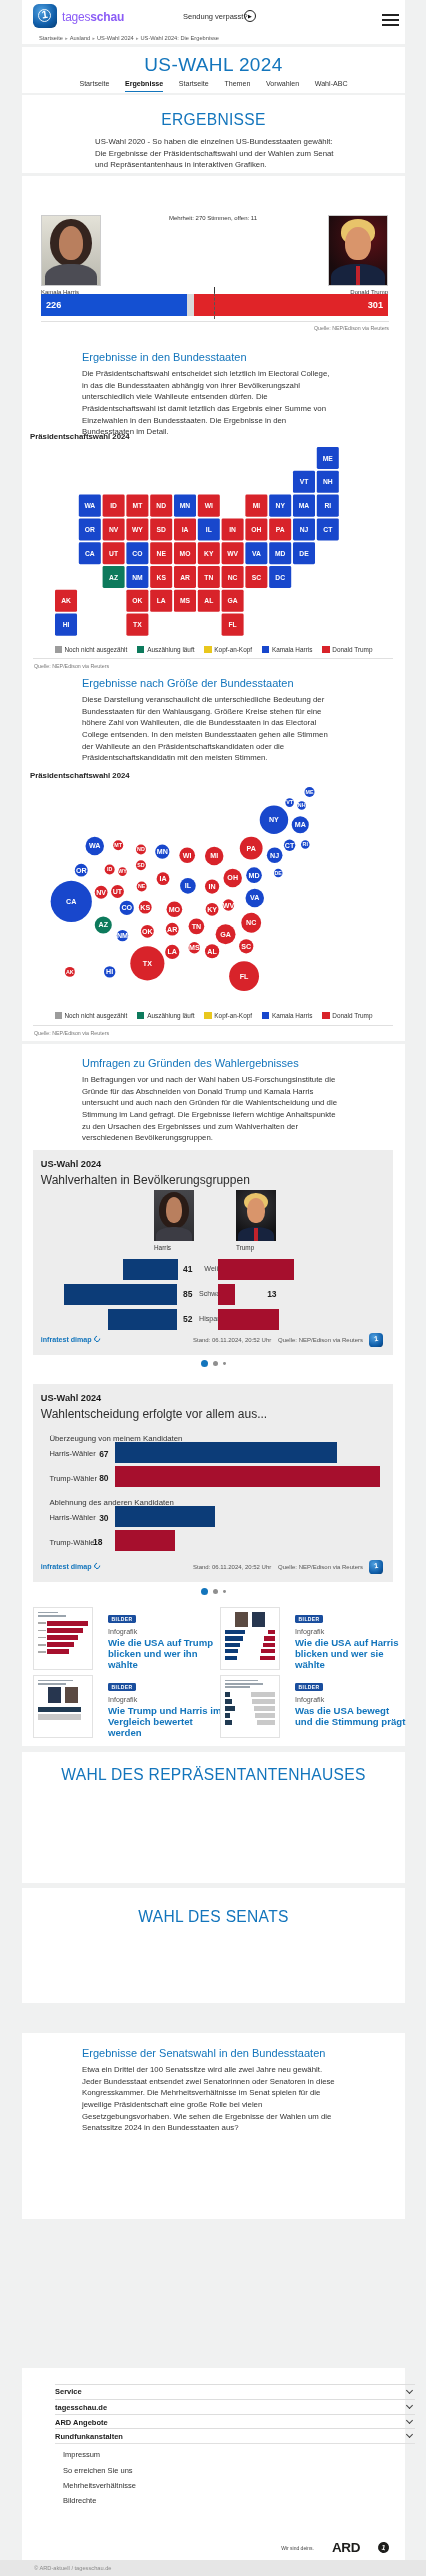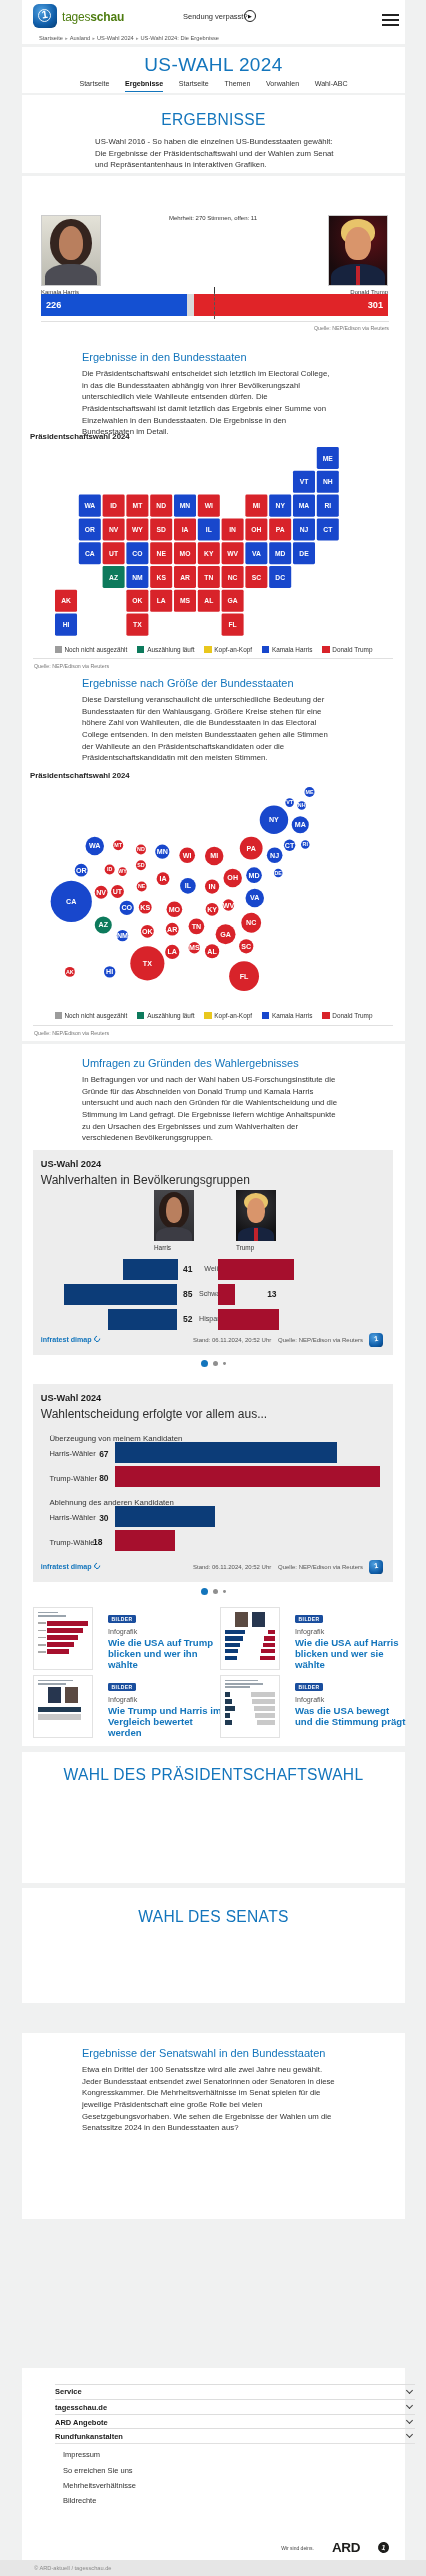--- a/index.html
+++ b/index.html
@@ -3,21 +3,21 @@
 <meta charset="utf-8">
 <style>
   * { margin:0; padding:0; box-sizing:border-box; }
   html,body { background:#f0f1f1; }
   body { font-family:"Liberation Sans","DejaVu Sans",sans-serif; color:#333; }
   .page { position:relative; width:427px; height:2576px; margin:0 auto; background:#f0f1f1; overflow:hidden; }
   .card { position:absolute; left:22px; width:383px; background:#fff; }
   .abs { position:absolute; }
 
   
-  .brand-word { font-size:12px; color:#4d7c0f; letter-spacing:-0.2px; }
+  .brand-word { font-size:12px; color:#8b5cf6; letter-spacing:-0.2px; }
   .brand-word b { font-weight:700; }
   .ts-logo { width:23.5px; height:23.5px; border-radius:5.7px;
      background:radial-gradient(circle at 35% 30%, #4fa0e0, #0f5da8 60%, #083d73); position:absolute; }
   .ts-ring { position:absolute; left:4.3px; top:4.3px; width:13.5px; height:13.5px; border:1.4px solid #fff; border-radius:50%; opacity:.9; }
   .ts-one { position:absolute; left:0; top:3.6px; width:100%; text-align:center; color:#fff; font-weight:700; font-size:10.7px; transform:rotate(-8deg); }
   .sv-text { font-size:7.5px; color:#2e2e2e; }
   .play { width:12px; height:12px; border:1.1px solid #222; border-radius:50%; font-size:5px; color:#111; display:flex; align-items:center; justify-content:center; }
   .burger div { width:17px; height:1.8px; background:#222; margin:3.3px 0; }
   .crumbs { font-size:5.7px; color:#555; }
   .crumb { cursor:pointer; }
@@ -125,21 +125,21 @@
         <span class="tab active">Ergebnisse</span>
         <span class="tab">Startseite</span>
         <span class="tab">Themen</span>
         <span class="tab">Vorwahlen</span>
         <span class="tab">Wahl-ABC</span>
       </div>
   </div>
 
   <div class="card" style="top:95px; height:78px;">
     <div class="abs h-center" style="left:0; top:15.6px; width:383px;">ERGEBNISSE</div>
-    <div class="abs para" style="left:73px; top:41px; width:249px;">US-Wahl 2016 - So haben die einzelnen US-Bundesstaaten gewählt: Die Ergebnisse der Präsidentschaftswahl und der Wahlen zum Senat und Repräsentantenhaus in interaktiven Grafiken.</div>
+    <div class="abs para" style="left:73px; top:41px; width:249px;">US-Wahl 2020 - So haben die einzelnen US-Bundesstaaten gewählt: Die Ergebnisse der Präsidentschaftswahl und der Wahlen zum Senat und Repräsentantenhaus in interaktiven Grafiken.</div>
   </div>
 
   <div class="card" style="top:176px; height:865px;"></div>
   <div class="abs maj-note" style="left:71px; top:215px; width:284px;">Mehrheit: 270 Stimmen, offen: 11</div>
 
   <div class="photo" style="left:41px; top:215px;">
     <div class="p-bg" style="background:linear-gradient(180deg,#e4e2d8,#b9b8ae);"></div>
     <div class="p-hair" style="left:14%; top:4%; width:72%; height:70%; background:#35251f;"></div>
     <div class="p-face" style="left:29%; top:14%; width:42%; height:50%; background:#b97f5e;"></div>
     <div class="p-torso" style="left:6%; top:70%; width:88%; height:40%; background:#4c4c54;"></div>
@@ -810,21 +810,21 @@
           <div style="display:flex; justify-content:space-between; margin-bottom:2.1px;">
             <div style="height:5px;width:7.8px;background:#203a52;"></div>
             <div style="height:5px;width:18.5px;background:#c9c9c9;"></div>
           </div>
         </div>
       </div>
       <div class="abs" style="left: 295px; top: 1679px; width: 114px;"><span class="badge mb">BILDER</span><div class="teaser-kicker mb" style="margin-top: 2.8px;">Infografik</div><div class="teaser-title">Was die USA bewegt und die Stimmung prägt</div></div>
     </div>
 
   <div class="card" style="top:1752px; height:131px;">
-    <div class="abs h-center" style="left:0; top:14.2px; width:383px;">WAHL DES PRÄSIDENTSCHAFTSWAHL</div>
+    <div class="abs h-center" style="left:0; top:14.2px; width:383px;">WAHL DES REPRÄSENTANTENHAUSES</div>
   </div>
 
   <div class="card" style="top:1888px; height:115px;">
     <div class="abs h-center" style="left:0; top:20px; width:383px;">WAHL DES SENATS</div>
   </div>
 
   <div class="card" style="top:2033px; height:186px;">
     <div class="abs h-sub" style="left:60px; top:14.2px;">Ergebnisse der Senatswahl in den Bundesstaaten</div>
     <div class="abs para" style="left:60px; top:31px; width:256px;">Etwa ein Drittel der 100 Senatssitze wird alle zwei Jahre neu gewählt. Jeder Bundesstaat entsendet zwei Senatorinnen oder Senatoren in diese Kongresskammer. Die Mehrheitsverhältnisse im Senat spielen für die jeweilige Präsidentschaft eine große Rolle bei vielen Gesetzgebungsvorhaben. Wie sehen die Ergebnisse der Wahlen um die Senatssitze 2024 in den Bundesstaaten aus?</div>
   </div>

